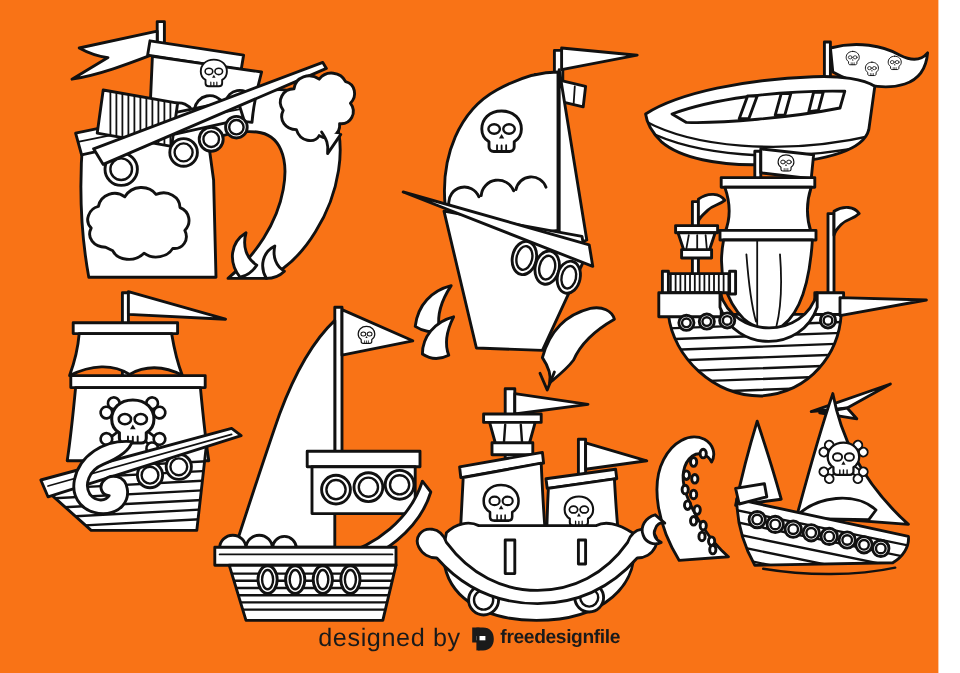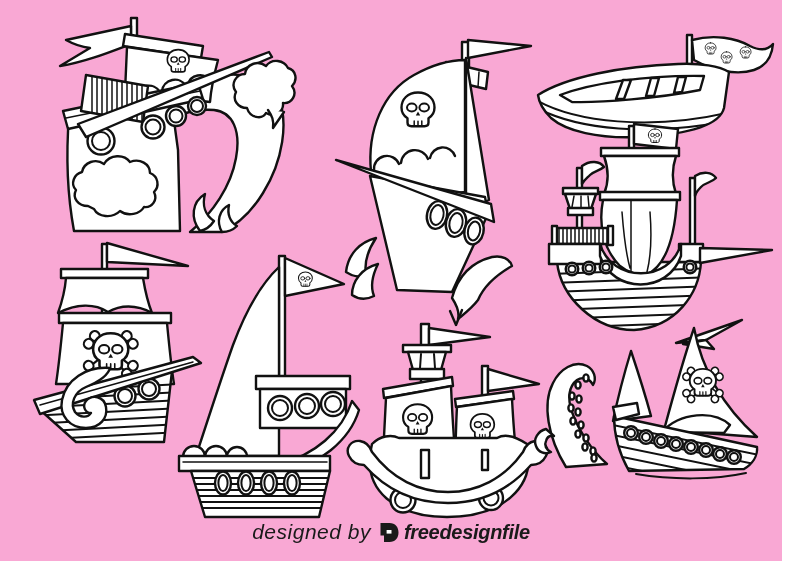--- a/index.html
+++ b/index.html
@@ -1,35 +1,35 @@
 <!DOCTYPE html>
 <html><head>
 <meta charset="utf-8">
 <style>
   html,body { margin:0; padding:0; background:#ffffff; }
   .stage {
-    position:relative; width:782px; height:561px; background:#f9a8d4;
-    overflow:hidden; font-family:"Liberation Sans", sans-serif;font-style:italic;
+    position:relative; width:782px; height:561px; background:#f97316;
+    overflow:hidden; font-family:"Liberation Sans", sans-serif;
   }
   #art { position:absolute; left:0; top:0; }
   
   #art path, #art line, #art rect, #art ellipse, #art circle, #art polygon {
     stroke:#111111; stroke-width:2.4; fill:none; stroke-linecap:round; stroke-linejoin:round;
   }
   #art .f  { fill:#ffffff; }
   #art .dk { fill:#111111; stroke:none; }
   #art .thin { stroke-width:1.5; }
   #art .med  { stroke-width:2; }
   .footer {
     position:absolute; left:0; right:0; bottom:17px;
     display:flex; justify-content:center; align-items:center; gap:5px;
     color:#1a1a1a; white-space:nowrap;
   }
   .footer .credit { font-size:21px; font-weight:400; letter-spacing:0.5px; }
-  .footer .brand  { font-size:20px; font-weight:700; letter-spacing:-0.3px; }
+  .footer .brand  { font-size:16px; font-weight:700; letter-spacing:-0.3px; }
   .footer .logo   { width:21px; height:21px; display:inline-block; margin-left:2px; }
 </style>
 </head>
 <body>
 
 <div class="stage">
   <svg id="art" width="800" height="561" viewBox="0 0 800 561" role="img">
 
     <defs>
       <g id="skull">

